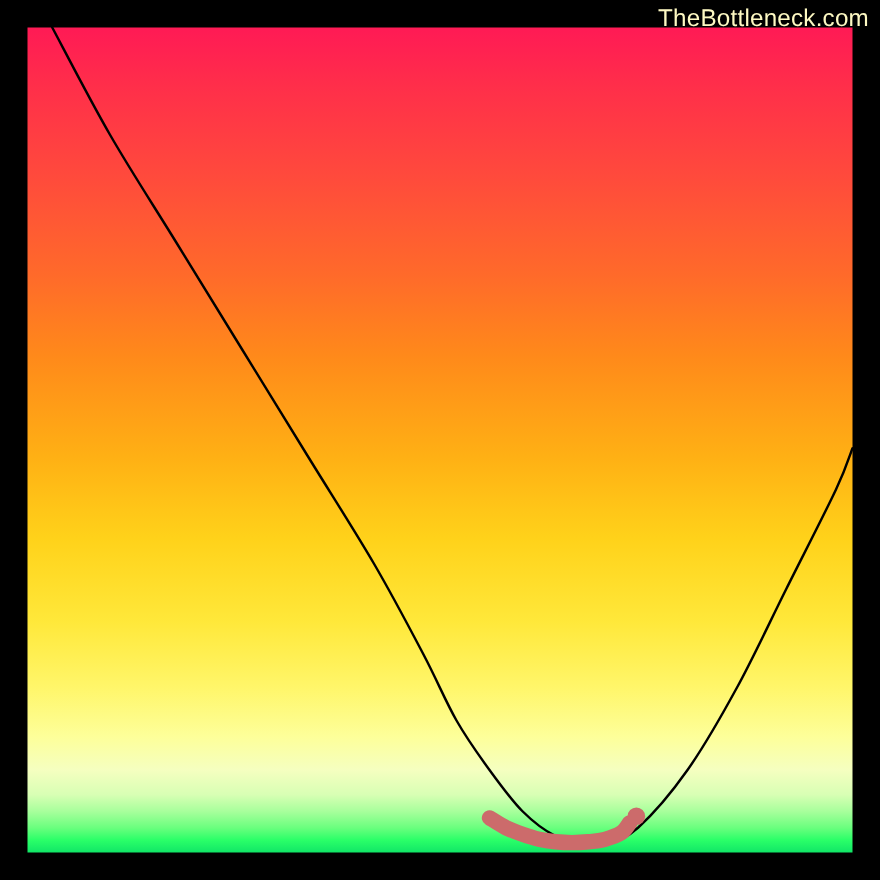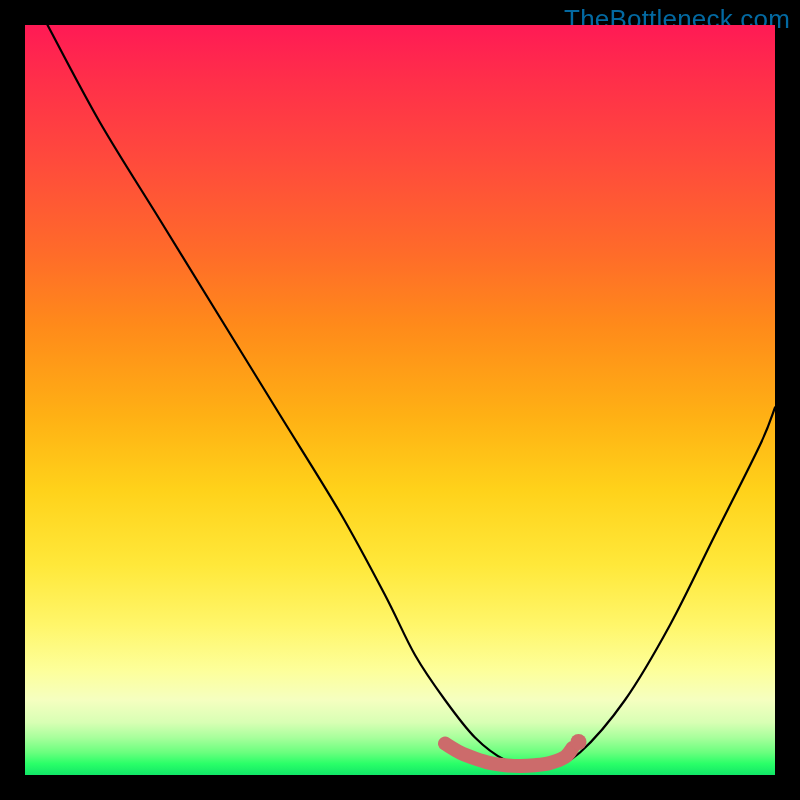--- a/index.html
+++ b/index.html
@@ -43,22 +43,22 @@
       #a8ff9c 95%,
       #6aff7e 97%,
       #2aff68 98.5%,
       #11e667 100%
     );
   }
   .watermark {
     position: absolute;
     top: 4px;
     right: 10px;
-    color: #0369a1;
-    font-size: 26px;
+    color: #fef9c3;
+    font-size: 22px;
     font-weight: 500;
     letter-spacing: 0.2px;
     user-select: none;
   }
   svg.curve {
     position: absolute;
     left: 0;
     top: 0;
     width: 750px;
     height: 750px;

